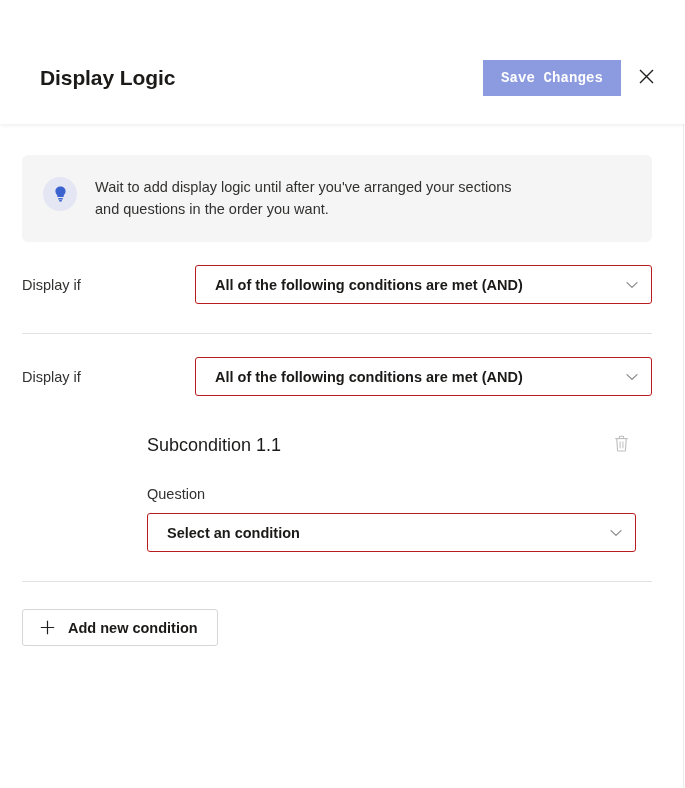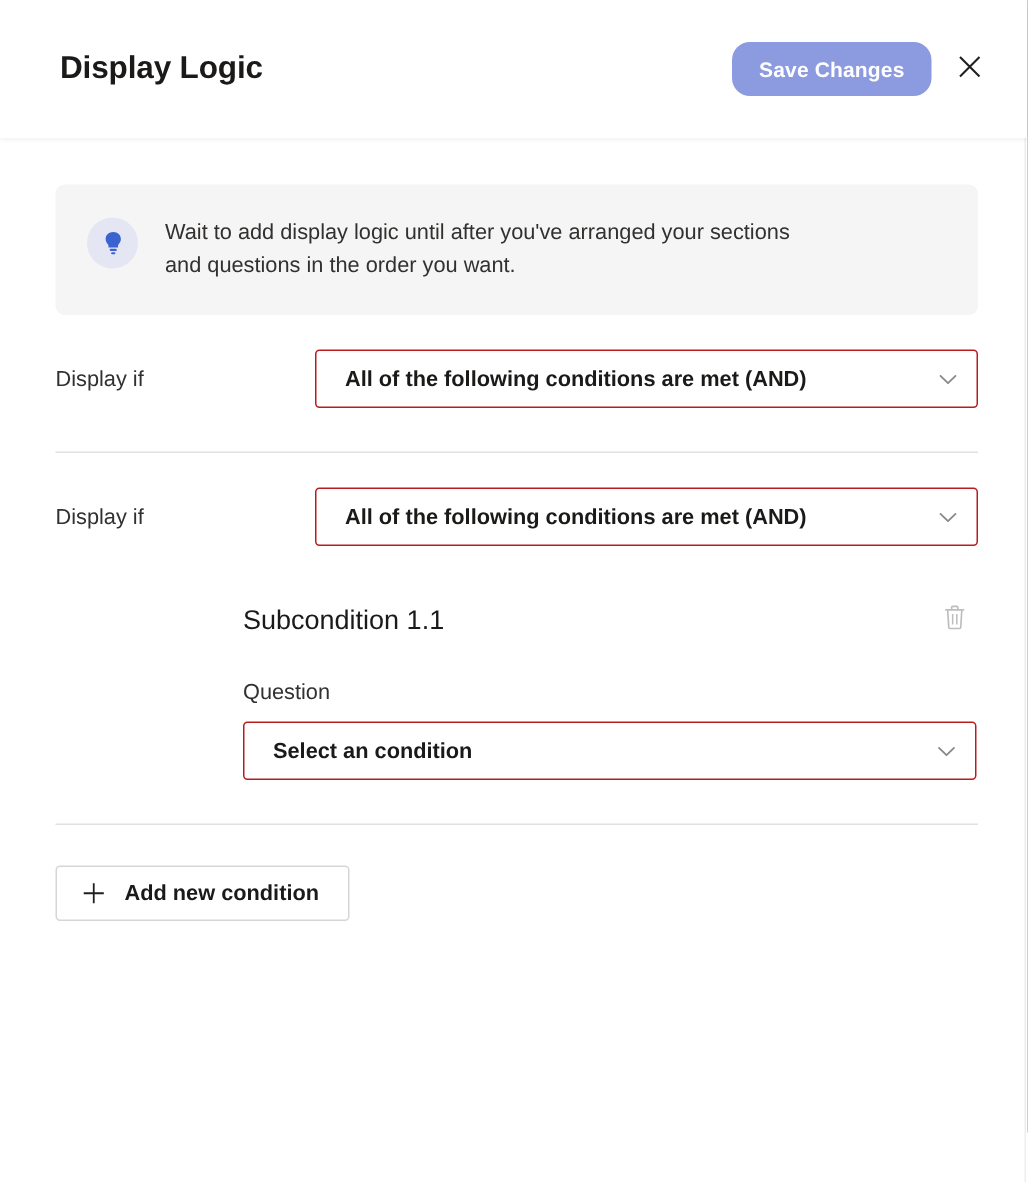--- a/index.html
+++ b/index.html
@@ -12,22 +12,23 @@
     background: #ffffff;
     font-family: "Liberation Sans", sans-serif;
     color: #201f1e;
     overflow: hidden;
   }
 
   .panel {
     position: relative;
     width: 685px;
     height: 755px;
-    background: #701a75;
-    box-sizing: border-box;
+    background: #000000;
+    box-sizing: border-box;
+    margin-top: 32px;
   }
 
   
   .panel-header {
     position: relative;
     height: 92px;
     background: #ffffff;
     display: flex;
     align-items: center;
     padding: 0 22px 0 40px;
@@ -40,22 +41,22 @@
     font-weight: 700;
     color: #1b1a19;
     letter-spacing: -0.1px;
     flex: 1;
     line-height: 1.2;
   }
   .save-btn {
     background: #8c9ae0;
     color: #ffffff;
     border: none;
-    border-radius: 12px;
-    font-family: Liberation Sans, sans-serif;
+    border-radius: 0;
+    font-family: Liberation Mono, monospace;
     font-size: 14px;
     font-weight: 600;
     height: 36px;
     padding: 0 18px;
     cursor: pointer;
     white-space: nowrap;
     letter-spacing: 0.1px;
   }
   .close-btn {
     width: 34px;
@@ -82,21 +83,21 @@
   .scroll-edge {
     position: absolute;
     top: 0;
     right: 1px;
     width: 1px;
     height: 696px;
     background: #ededed;
   }
 
   .content {
-    padding: 31px 33px 0 37px;
+    padding: 31px 33px 0 22px;
     box-sizing: border-box;
   }
 
   
   .info-banner {
     display: flex;
     align-items: flex-start;
     gap: 18px;
     background: #f5f5f5;
     border-radius: 6px;

